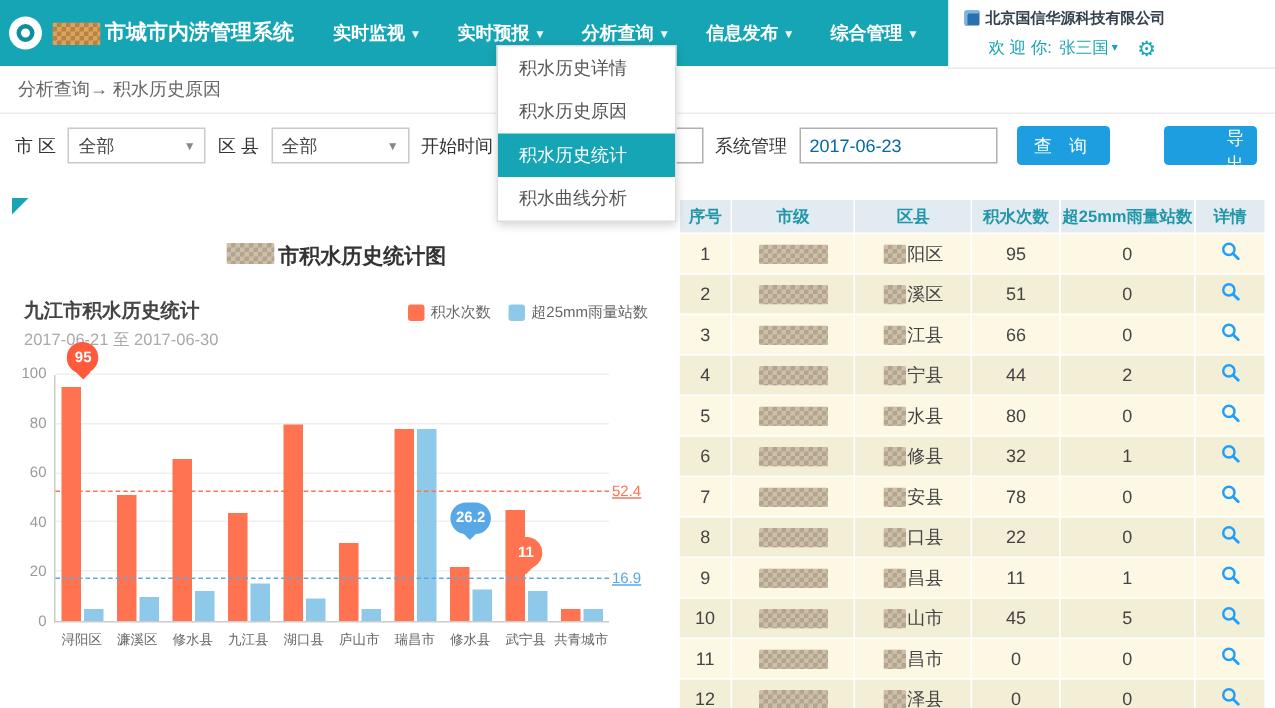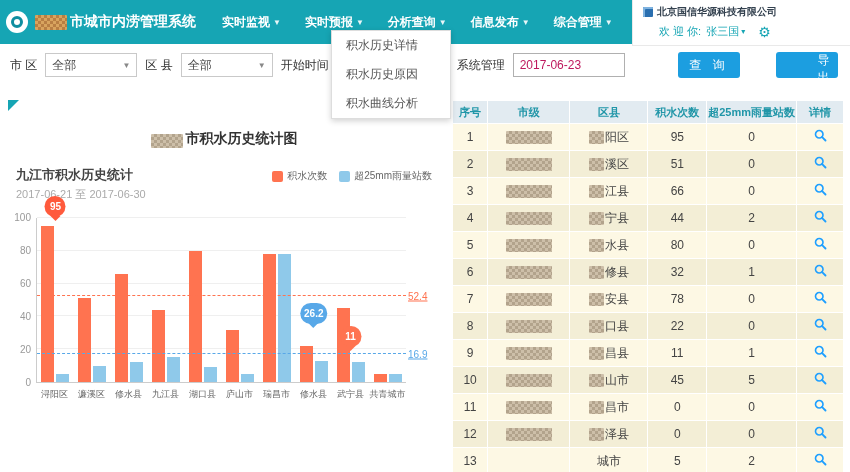--- a/index.html
+++ b/index.html
@@ -34,29 +34,29 @@
   
   .dropdown{position:absolute;top:30px;left:331px;width:120px;background:#fff;border:1px solid #ddd;box-shadow:0 2px 6px rgba(0,0,0,.18);z-index:40;}
   .dd-item{font-size:12px;color:#555;padding:6px 14px;cursor:pointer;white-space:nowrap;}
   .dd-item.active{background:var(--accent);color:#fff;}
   
   .breadcrumb{font-size:12px;color:#666;padding:7px 12px;border-bottom:1px solid #ececec;background:#fff;}
   .filters{display:flex;align-items:center;gap:8px;padding:8px 10px;}
   .flabel{font-size:12px;color:#333;white-space:nowrap;}
   .select{width:92px;height:24px;border:1px solid #c9c9c9;background:#fff;display:flex;align-items:center;justify-content:space-between;padding:0 6px;font-size:12px;color:#444;cursor:pointer;}
   .sel-caret{font-size:8px;color:#888;}
-  .date-input{width:112px;height:24px;border:1px solid #b0b0b0;font-size:12px;color:#be185d;padding:4px 6px;}
+  .date-input{width:132px;height:24px;border:1px solid #b0b0b0;font-size:12px;color:#0369a1;padding:4px 6px;}
   .btn{height:26px;width:62px;border:none;border-radius:3px;background:var(--btn);color:#fff;font-size:12px;letter-spacing:4px;cursor:pointer;padding:0;}
   .btn-query{margin-left:auto;}
   .btn-export{margin-left:28px;margin-right:2px;padding-left:37px;}
   
   .main{display:flex;gap:10px;padding:14px 6px 0 6px;}
   .chart-panel{width:436px;position:relative;flex:0 0 auto;}
   .corner-mark{position:absolute;top:0;left:2px;width:0;height:0;border-top:11px solid var(--accent);border-right:11px solid transparent;}
-  .panel-title{margin-top:30px;text-align:center;font-size:14px;font-weight:bold;color:#333;display:flex;justify-content:center;align-items:flex-end;gap:3px;}
+  .panel-title{margin-top:30px;text-align:center;font-size:14px;font-weight:bold;color:#333;display:flex;justify-content:center;align-items:flex-start;gap:3px;}
   
   .chart{margin-top:18px;padding:0 4px;}
   .chart-head{display:flex;justify-content:space-between;align-items:flex-start;padding:0 6px;}
   .c-title{font-size:13px;font-weight:bold;color:#444;}
   .c-sub{font-size:11px;color:#aaa;margin-top:3px;}
   .legend{display:flex;gap:12px;font-size:10px;color:#666;margin-top:3px;}
   .leg{display:flex;align-items:center;gap:4px;}
   .leg-sw{width:11px;height:11px;border-radius:2px;display:inline-block;}
   .plot-wrap{display:flex;margin-top:16px;}
   .yaxis{width:26px;position:relative;height:165px;flex:0 0 auto;}
@@ -144,23 +144,25 @@
         <span>张三国</span>
         <span class="caret-sm">▾</span>
       </span>
       <span class="gear">⚙</span>
     </div>
   </div>
 
   <div class="dropdown" id="dropdown">
       <div class="dd-item">积水历史详情</div>
       <div class="dd-item">积水历史原因</div>
+      <div class="dd-item active">积水历史统计</div>
       <div class="dd-item">积水曲线分析</div>
     </div>
 
+  <div class="breadcrumb">分析查询→ 积水历史原因</div>
 
   <div class="filters">
     <span class="flabel">市 区</span>
     <div class="select">
       <span>全部</span>
       <span class="sel-caret">▼</span>
     </div>
     <span class="flabel">区 县</span>
     <div class="select">
       <span>全部</span>

